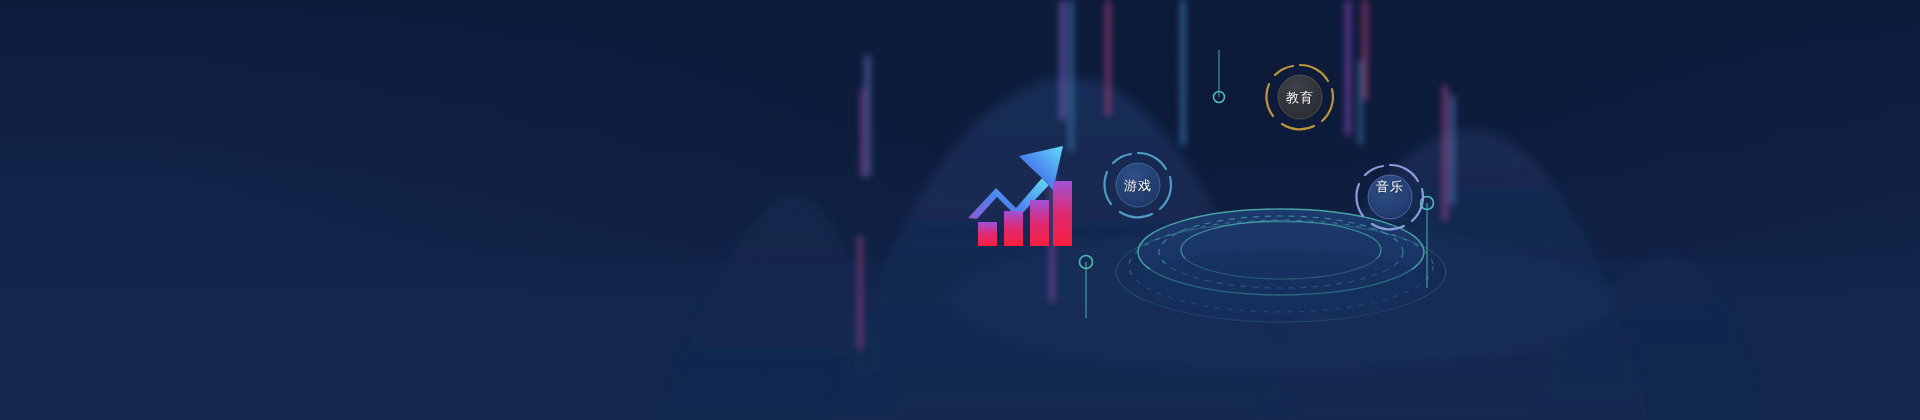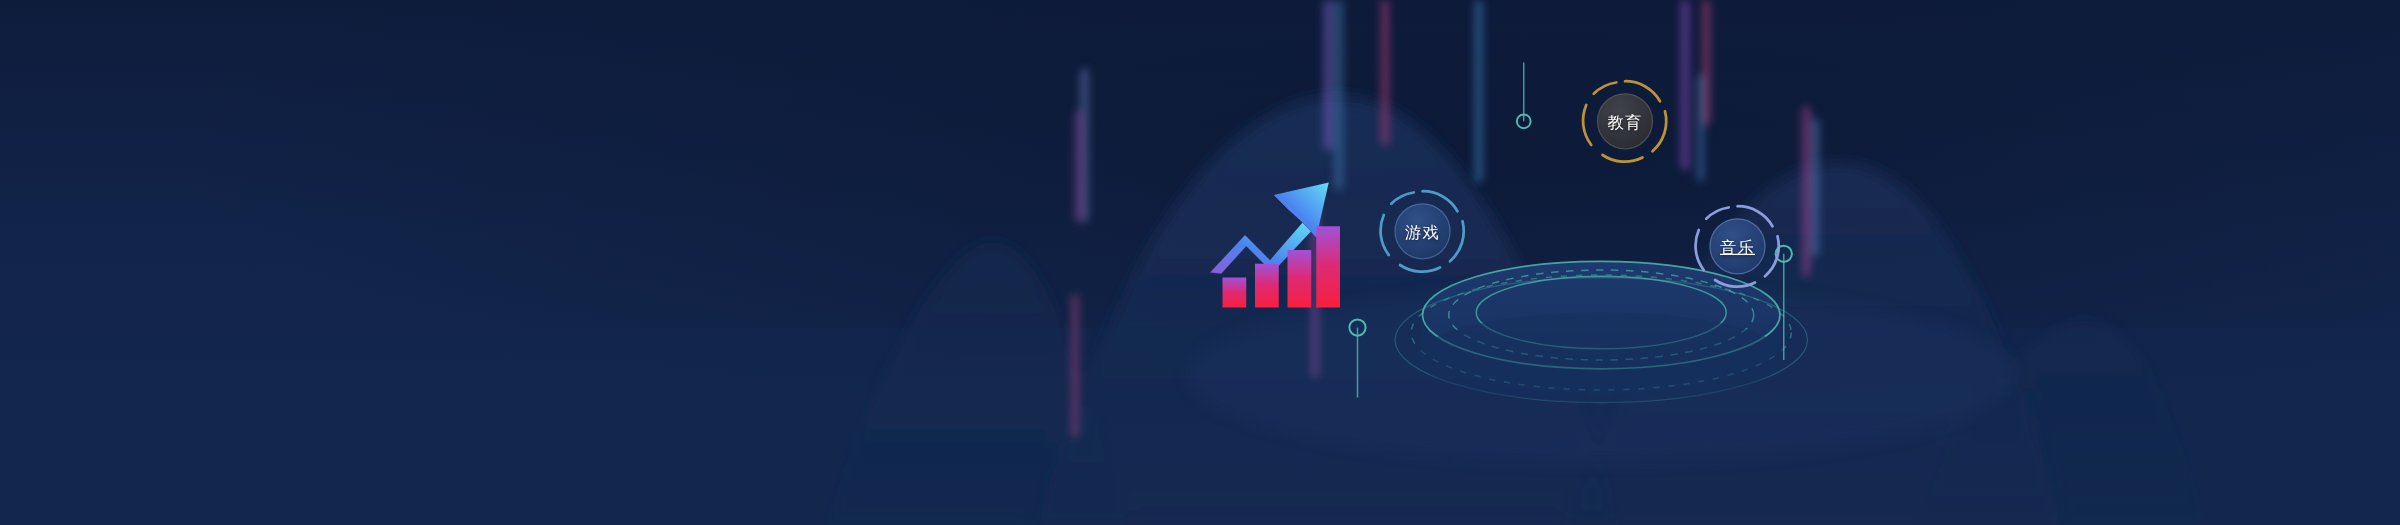--- a/index.html
+++ b/index.html
@@ -195,15 +195,15 @@
       <path d="M1390,165 A32,32 0 0 1 1418,181" fill="none" stroke="#8b9ddb" stroke-width="2.2" stroke-linecap="round"></path>
       <path d="M1422,189 A32,32 0 0 1 1412,221" fill="none" stroke="#8b9ddb" stroke-width="2.2" stroke-linecap="round"></path>
       <path d="M1404,226 A32,32 0 0 1 1372,224" fill="none" stroke="#8b9ddb" stroke-width="2.2" stroke-linecap="round"></path>
       <path d="M1363,216 A32,32 0 0 1 1359,184" fill="none" stroke="#8b9ddb" stroke-width="2.2" stroke-linecap="round"></path>
       <path d="M1365,175 A32,32 0 0 1 1383,166" fill="none" stroke="#8b9ddb" stroke-width="2.2" stroke-linecap="round"></path>
     </g>
   </svg>
 
   <div class="badge-label" style="left:1138px; top:186px;">游戏</div>
   <div class="badge-label" style="left:1300px; top:98px;">教育</div>
-  <div class="badge-label" style="left:1390px; top:198px;text-decoration:underline;">音乐</div>
+  <div class="badge-label" style="left:1390px; top:187px;">音乐</div>
 
 </div>
 
 </body></html>

